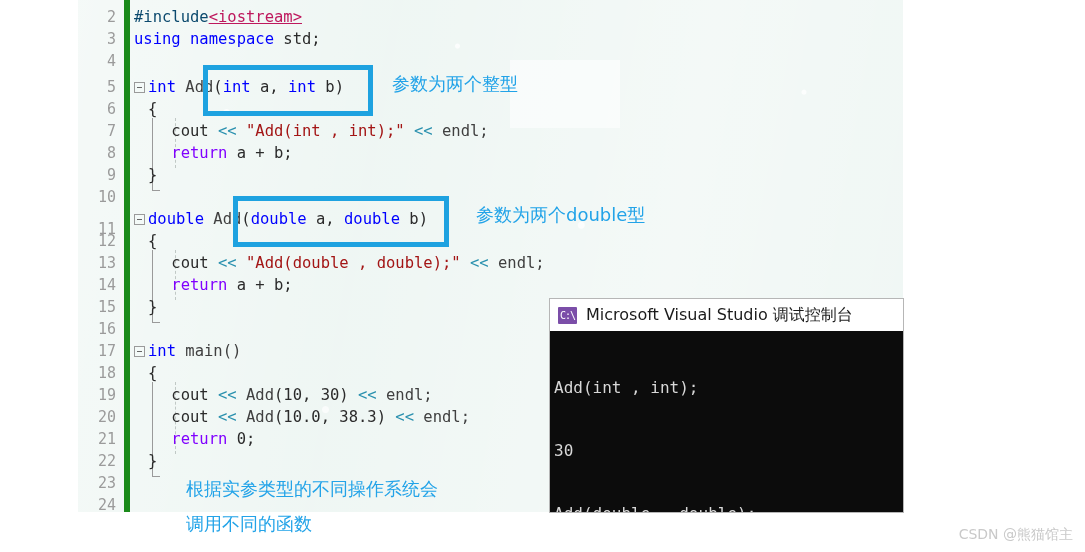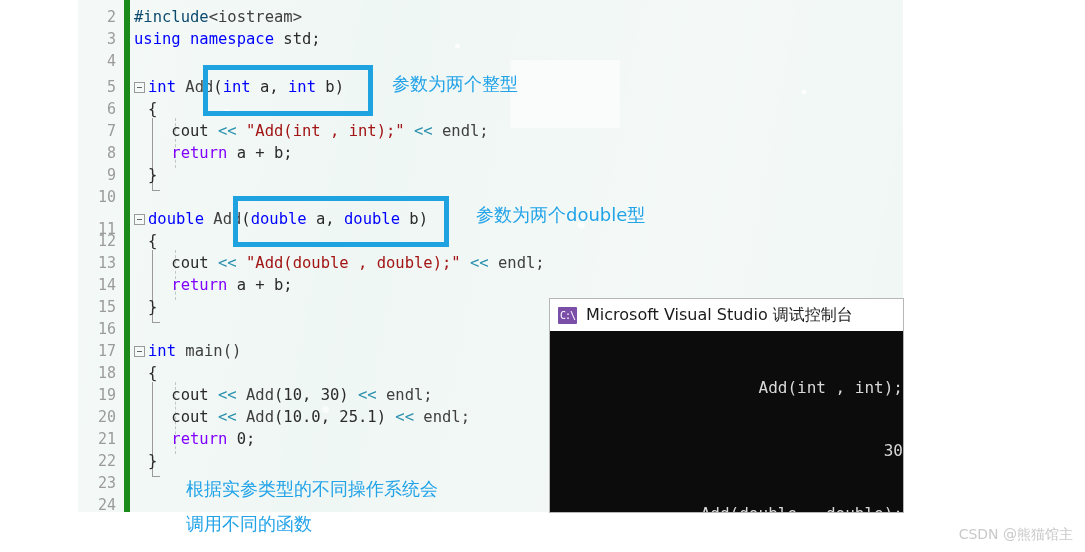--- a/index.html
+++ b/index.html
@@ -87,21 +87,21 @@
     font-size: 15.5px;
     color: #2b2b2b;
     letter-spacing: 0px;
   }
   .kw      { color: #0000ff; }
   .kw2     { color: #8000ff; }
   .ident   { color: #2b2b2b; }
   .fn      { color: #404040; }
   .str     { color: #a31515; }
   .pp      { color: #0c4a6e; }
-  .ppinc   { color: #404040; }
+  .ppinc   { color: #be185d; text-decoration: underline; }
   .op      { color: #2b91af; }
   .num     { color: #2b2b2b; }
   .plain   { color: #2b2b2b; }
 
   
   .fold-box {
     position: absolute;
     width: 11px;
     height: 11px;
     border: 1px solid #9a9a9a;
@@ -192,21 +192,20 @@
   #console-body {
     padding: 4px 0 0 4px;
     font-family: "DejaVu Sans Mono", monospace;
     font-size: 16px;
     line-height: 21px;
     color: #d8d8d8;
     white-space: pre;
     overflow: hidden;
     height: 181px;
     box-sizing: border-box;
-    text-align: right;
   }
   .console-line { white-space: pre; }
 
   
   #watermark {
     position: absolute;
     right: 12px;
     bottom: 8px;
     font-family: "DejaVu Sans", sans-serif;
     font-size: 14px;
@@ -284,21 +283,21 @@
 <div class="fold-box" style="left:134px; top:346px"></div>
 <div class="code-line" style="left:148px; top:342px"><span class="kw">int</span><span class="fn"> main()</span></div>
 
 <div class="code-line" style="left:148px; top:364px"><span class="plain">{</span></div>
 <div class="brace-guide" style="left:152px; top:382px; height:94px"></div>
 <div class="brace-guide-bottom" style="left:152px; top:476px; width:8px"></div>
 <div class="indent-guide" style="left:175px; top:382px; height:72px"></div>
 
 <div class="code-line" style="top:386px"><span class="plain">    cout </span><span class="op">&lt;&lt;</span><span class="fn"> Add</span><span class="plain">(10, 30) </span><span class="op">&lt;&lt;</span><span class="fn"> endl;</span></div>
 
-<div class="code-line" style="top:408px"><span class="plain">    cout </span><span class="op">&lt;&lt;</span><span class="fn"> Add</span><span class="plain">(10.0, 25.1) </span><span class="op">&lt;&lt;</span><span class="fn"> endl;</span></div>
+<div class="code-line" style="top:408px"><span class="plain">    cout </span><span class="op">&lt;&lt;</span><span class="fn"> Add</span><span class="plain">(10.0, 38.3) </span><span class="op">&lt;&lt;</span><span class="fn"> endl;</span></div>
 
 <div class="code-line" style="top:430px"><span class="kw2">    return</span><span class="num"> 0;</span></div>
 
 <div class="code-line" style="left:148px; top:452px"><span class="plain">}</span></div>
 
 <div class="hl-box" style="left:203px; top:65px;  width:170px; height:51px"></div>
 <div class="hl-box" style="left:233px; top:196px; width:216px; height:51px"></div>
 
 <div class="note" style="left:392px; top:72px">参数为两个整型</div>
 <div class="note" style="left:476px; top:203px">参数为两个double型</div>

